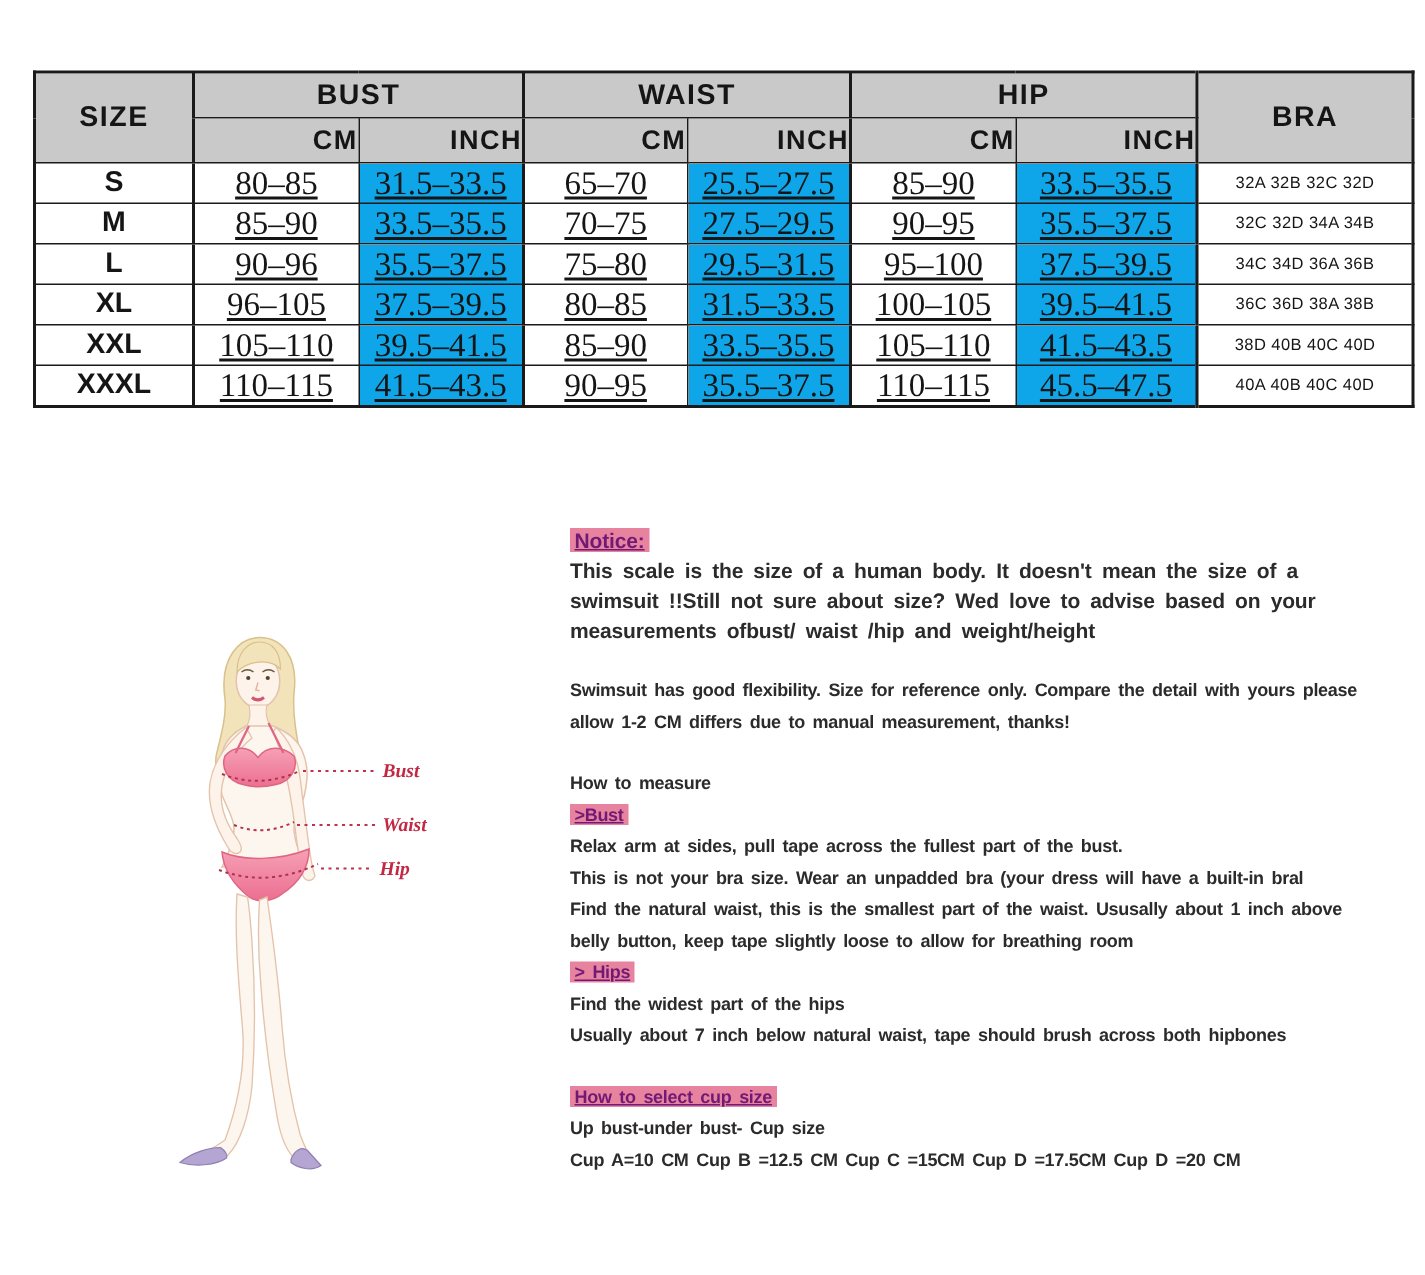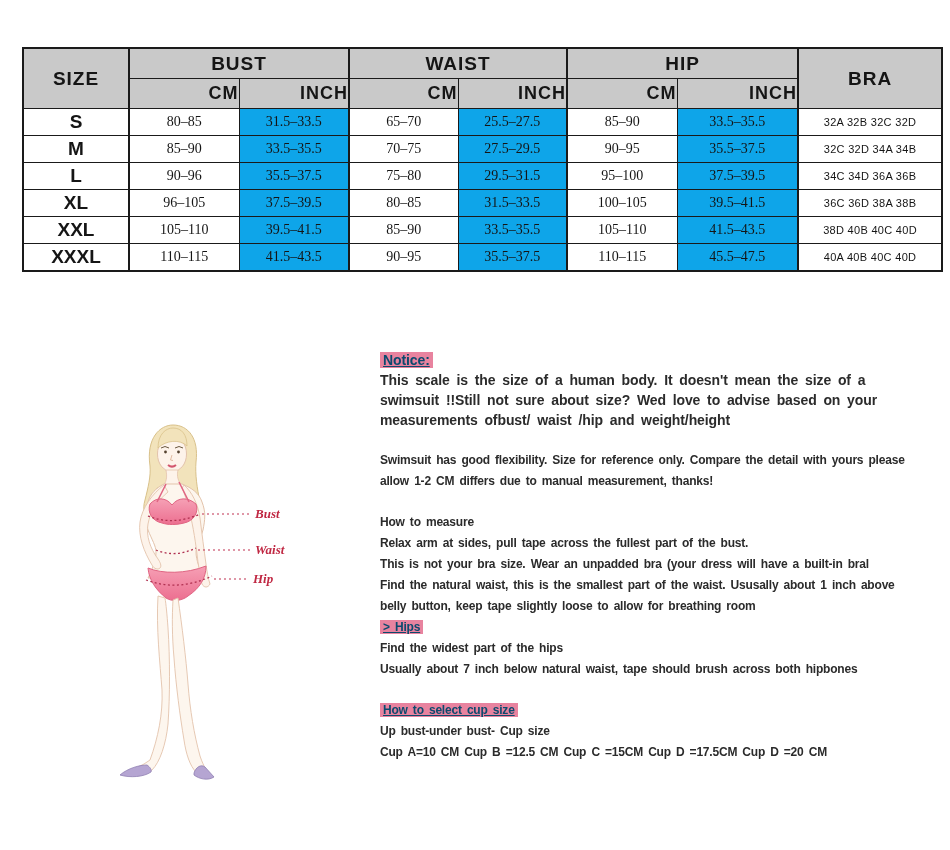--- a/index.html
+++ b/index.html
@@ -12,34 +12,34 @@
         border:2px solid #1a1a1a;}
   table.size-table th, table.size-table td{
         border:1px solid #1a1a1a;text-align:center;vertical-align:middle;
         padding:0;overflow:hidden;white-space:nowrap;}
   table.size-table thead th{
         background:#c9c9c9;font-family:"Liberation Sans",sans-serif;
         font-size:19px;font-weight:700;letter-spacing:1px;height:29px;}
   table.size-table thead tr.sub th{font-size:18px;height:29px;text-align:right;}
   table.size-table tbody tr{height:27px;}
   td.c-size{font-family:"Liberation Sans",sans-serif;font-size:19px;font-weight:600;}
-  td.c-num{font-family:"Liberation Serif","DejaVu Serif",serif;font-size:14px;font-weight:400;}
+  td.c-num{font-family:"Liberation Serif","DejaVu Serif",serif;font-size:22px;font-weight:400;text-decoration:underline;}
   td.c-bra{font-family:"Liberation Sans",sans-serif;font-size:11px;letter-spacing:.3px;}
   .shade{background:#0ea5e9;}
   .grp{border-left-width:2px !important;}
 
   
   .notes{position:absolute;left:380px;top:350px;width:560px;
          font-family:"Liberation Sans",sans-serif;font-weight:700;color:#2b2b2b;}
   .note-line{font-size:12px;line-height:21px;white-space:nowrap;
              letter-spacing:-.2px;word-spacing:2px;}
   .note-line.lg{font-size:14px;line-height:20px;word-spacing:3px;letter-spacing:-.1px;}
   .note-line.gap{margin-top:20px;}
   .hl{background:#e8839f;padding:0 3px;text-decoration:underline;
-      text-decoration-thickness:1px;text-underline-offset:1px;color:#0c4a6e;}
+      text-decoration-thickness:1px;text-underline-offset:1px;color:#701a75;}
 
   
   .figure-wrap{position:absolute;left:100px;top:418px;width:262px;height:395px;}
   .fig-label{font-family:"Liberation Serif","DejaVu Serif",serif;
              font-style:italic;font-weight:700;font-size:13px;fill:#c02843;}
 </style>
 </head>
 <body>
 
 <div class="canvas">
@@ -189,20 +189,21 @@
   </div>
 
   <div class="notes" id="notes">
       <div class="note-line lg"><span class="hl">Notice:</span></div>
       <div class="note-line lg">This scale is the size of a human body. It doesn't mean the size of a</div>
       <div class="note-line lg">swimsuit !!Still not sure about size? Wed love to advise based on your</div>
       <div class="note-line lg">measurements ofbust/ waist /hip and weight/height</div>
       <div class="note-line gap">Swimsuit has good flexibility. Size for reference only. Compare the detail with yours please</div>
       <div class="note-line">allow 1-2 CM differs due to manual measurement, thanks!</div>
       <div class="note-line gap">How to measure</div>
+      <div class="note-line"><span class="hl">&gt;Bust</span></div>
       <div class="note-line">Relax arm at sides, pull tape across the fullest part of the bust.</div>
       <div class="note-line">This is not your bra size. Wear an unpadded bra (your dress will have a built-in bral</div>
       <div class="note-line">Find the natural waist, this is the smallest part of the waist. Ususally about 1 inch above</div>
       <div class="note-line">belly button, keep tape slightly loose to allow for breathing room</div>
       <div class="note-line"><span class="hl">&gt; Hips</span></div>
       <div class="note-line">Find the widest part of the hips</div>
       <div class="note-line">Usually about 7 inch below natural waist, tape should brush across both hipbones</div>
       <div class="note-line gap"><span class="hl">How to select cup size</span></div>
       <div class="note-line">Up bust-under bust- Cup size</div>
       <div class="note-line">Cup A=10 CM Cup B =12.5 CM Cup C =15CM Cup D =17.5CM Cup D =20 CM</div>

